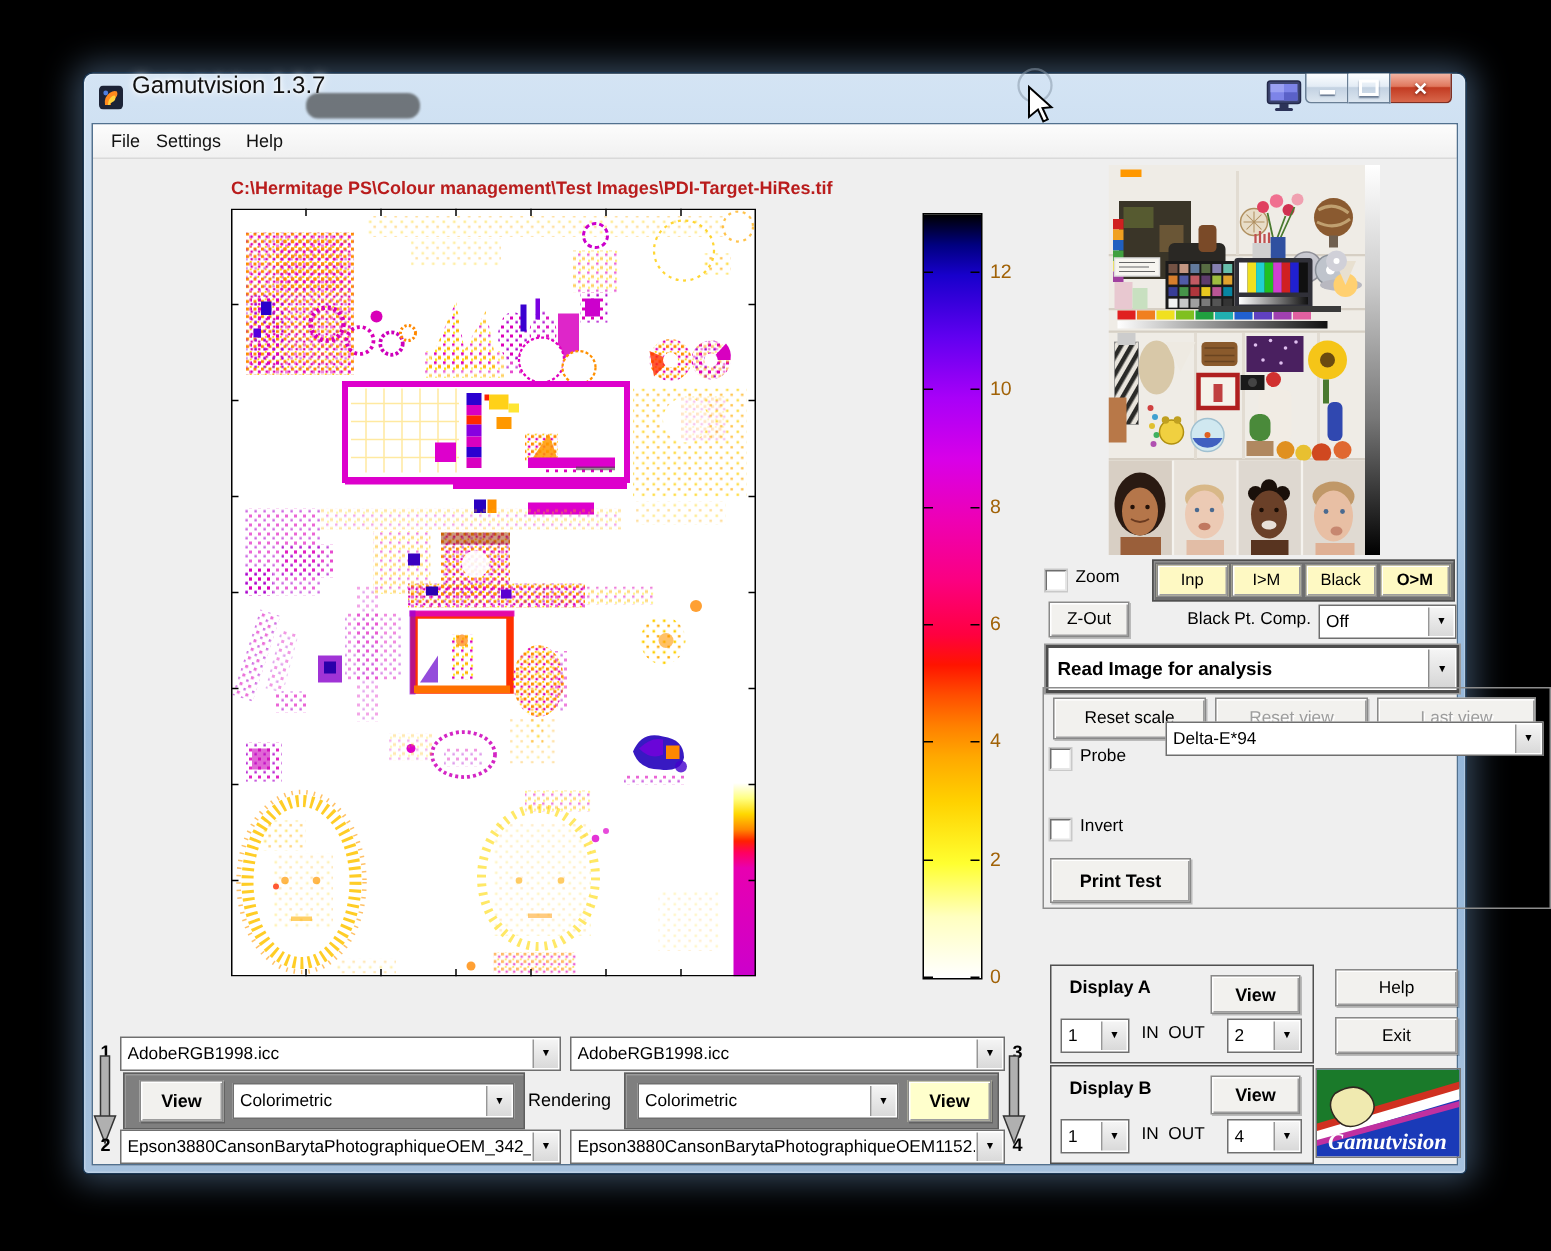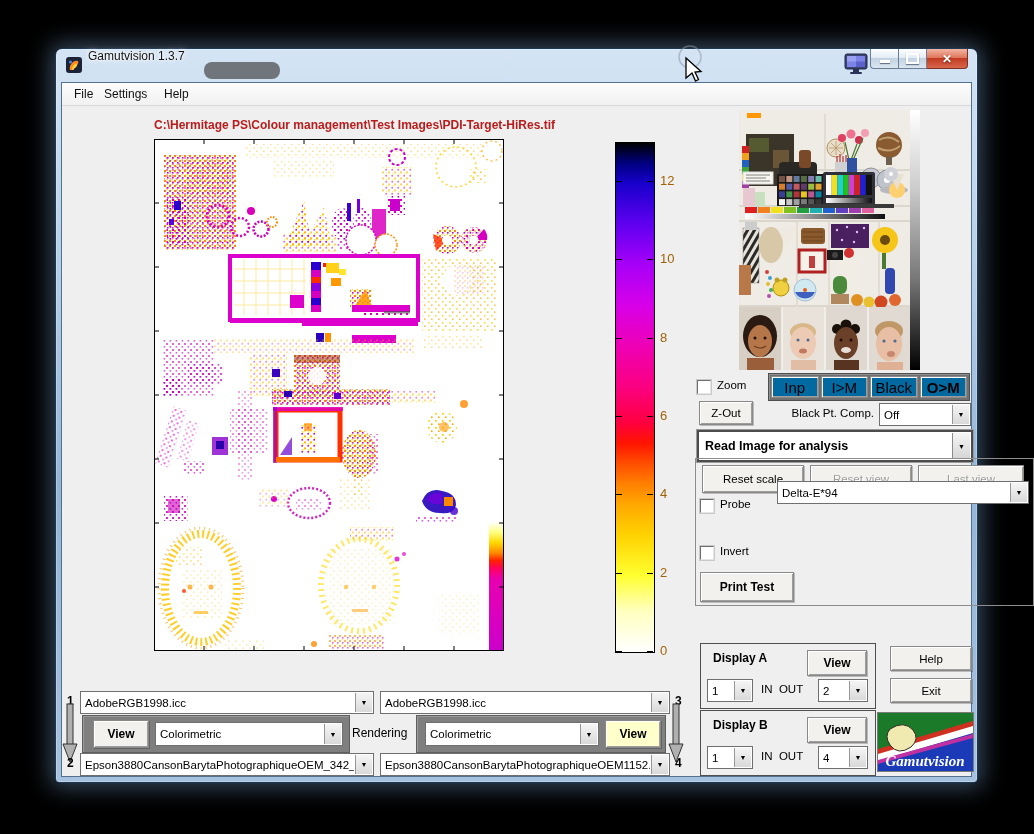--- a/index.html
+++ b/index.html
@@ -4,21 +4,21 @@
 <style>
   html,body{margin:0;padding:0;background:#000;}
   .desktop{position:relative;width:1034px;height:834px;background:#000;overflow:hidden;
     font-family:"Liberation Sans",sans-serif;}
   .window{position:absolute;left:55px;top:48px;width:921px;height:733px;
     background:linear-gradient(180deg,#d4e4f4 0%,#b4cfe8 30%,#93b5d8 60%,#a7c2de 100%);
     border:1px solid #1d3854;border-radius:7px 7px 4px 4px;
     box-shadow:0 0 0 1px rgba(255,255,255,.25) inset, 0 0 22px 5px rgba(130,175,225,.40), 3px 6px 18px rgba(0,0,0,.8);}
   .titlebar{position:absolute;left:0;top:0;right:0;height:33px;}
   .app-icon{position:absolute;left:10px;top:8px;width:16px;height:16px;}
-  .title-text{position:absolute;left:32px;top:0;font-size:12px;color:#111;
+  .title-text{position:absolute;left:32px;top:0;font-size:16px;color:#111;
     text-shadow:0 0 8px #fff,0 0 4px #fff,0 0 2px #fff;}
   .title-blob{position:absolute;left:148px;top:13px;width:76px;height:17px;border-radius:8px;
     background:#62676b;opacity:.88;filter:blur(.6px);}
   .tray-monitor{position:absolute;left:788px;top:4px;width:24px;height:22px;}
   .capbtns{position:absolute;right:9px;top:0;height:20px;display:flex;}
   .capbtn{height:19px;border:1px solid #6a7f95;border-top:none;display:flex;align-items:center;justify-content:center;
     background:linear-gradient(#fdfeff,#e3ecf5 45%,#c3d2e2 50%,#dce6f0);}
   .capbtn.min{width:27px;border-radius:0 0 0 4px;}
   .capbtn.max{width:27px;border-left:none;}
   .capbtn.close{width:40px;border-radius:0 0 4px 0;border-color:#7e3024;border-left:none;
@@ -53,22 +53,22 @@
   .combo .txt{position:absolute;left:4px;right:19px;top:50%;transform:translateY(-50%);
     white-space:nowrap;overflow:hidden;font-size:11.5px;color:#000;}
   .combo .arw{position:absolute;right:1px;top:1px;bottom:1px;width:16px;
     background:linear-gradient(#f5f5f5,#d9d9d9);border-left:1px solid #979797;
     display:flex;align-items:center;justify-content:center;font-size:7px;color:#000;}
   .check{position:absolute;width:12px;height:12px;background:#fff;border:1px solid;
     border-color:#6e6e6e #e6e6e6 #e6e6e6 #6e6e6e;box-shadow:0 0 0 1px #c9c9c9;}
   .lbl{position:absolute;font-size:11.5px;color:#000;white-space:pre;}
   .btn-group{position:absolute;left:706px;top:267px;width:202px;height:28px;background:#6f6f6f;
     border:1px solid #4f4f4f;box-shadow:inset 1px 1px 0 #8f8f8f;display:flex;gap:2px;padding:2px;box-sizing:border-box;}
-  .btn-group .gbtn{flex:1;position:relative;background:#0369a1;border:1px solid #8a8a8a;
-    box-shadow:inset 1px 1px 0 #fff, inset -1px -1px 0 #9d9d9d;display:flex;align-items:center;justify-content:center;font-size:15px;}
+  .btn-group .gbtn{flex:1;position:relative;background:#fef9c3;border:1px solid #8a8a8a;
+    box-shadow:inset 1px 1px 0 #fff, inset -1px -1px 0 #9d9d9d;display:flex;align-items:center;justify-content:center;font-size:11px;}
   .analysis{position:absolute;left:635px;top:324px;width:272px;height:28px;background:#fff;
     border:2px solid #4c4c4c;box-shadow:0 0 0 1px #9a9a9a;}
   .analysis .txt{position:absolute;left:6px;top:50%;transform:translateY(-50%);font-weight:bold;font-size:12.5px;}
   .analysis .arw{position:absolute;right:1px;top:1px;bottom:1px;width:17px;
     background:linear-gradient(#f5f5f5,#d5d5d5);border-left:1px solid #8a8a8a;
     display:flex;align-items:center;justify-content:center;font-size:7px;}
   .frame{position:absolute;border:1px solid #8d8d8d;}
   .sunken{position:absolute;background:#efefef;border:1px solid;border-color:#828282 #ededed #ededed #828282;
     box-shadow:0 0 0 1px #c9c9c9;display:flex;align-items:center;justify-content:center;font-size:11.5px;}
   .dispbox{position:absolute;left:638px;width:174px;height:64px;border:1px solid #4f4f4f;background:#efefef;}

